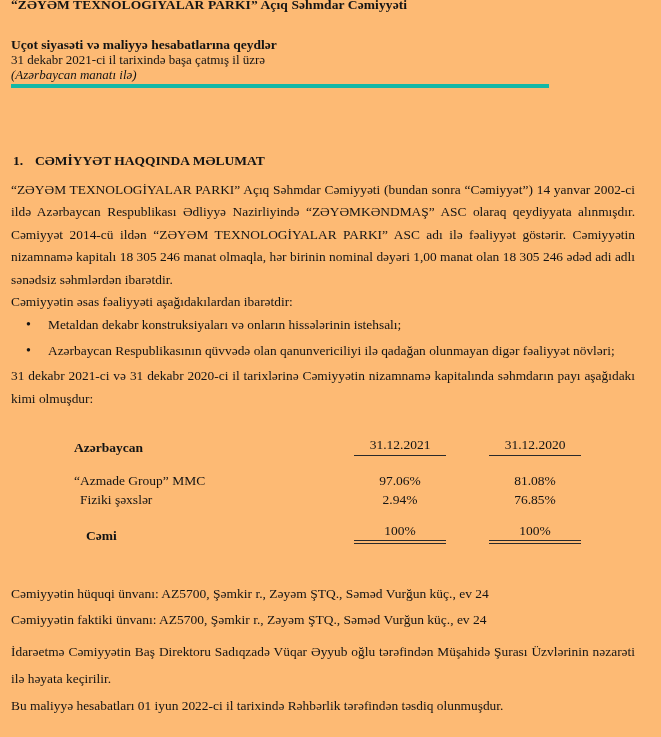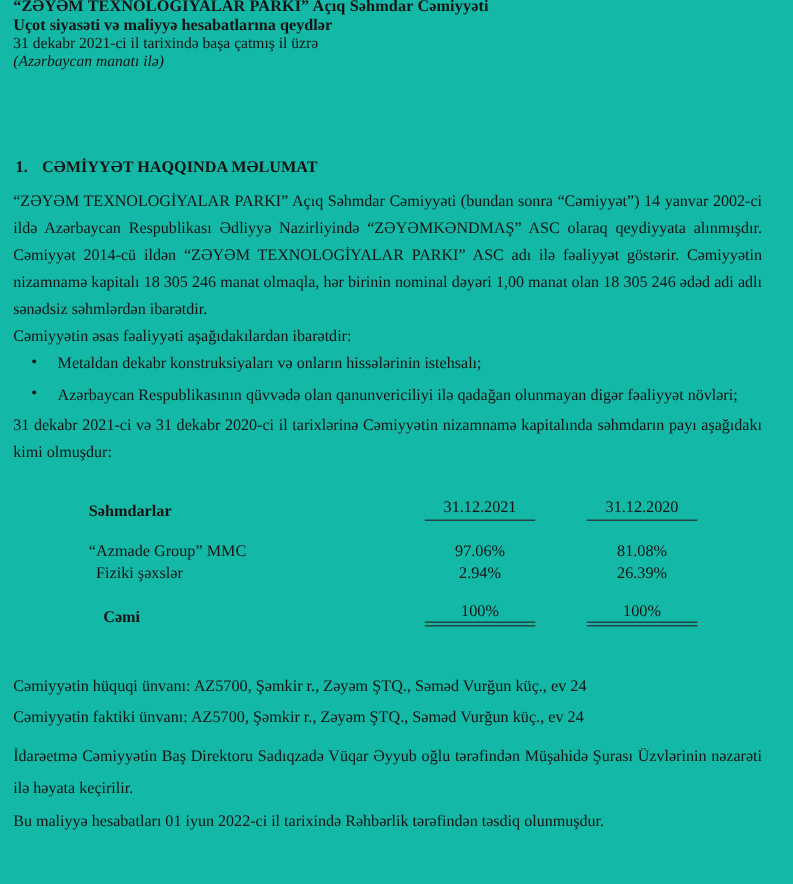--- a/index.html
+++ b/index.html
@@ -1,43 +1,43 @@
 <!DOCTYPE html>
 <html><head>
 <meta charset="utf-8">
 <style>
   * { box-sizing: border-box; }
   html, body { margin: 0; padding: 0; background: #e8e8e8; }
   .page {
     width: 661px;
     height: 737px;
     margin: 0 auto;
-    background: #14b8a6;
+    background: #fdba74;
     color: #141414;
     font-family: "Liberation Serif", "DejaVu Serif", serif;
     font-size: 13.5px;
     padding: 0 26px 0 11px;
     overflow: hidden;
     position: relative;
   }
 
   
   .doc-title {
     font-weight: bold;
     font-size: 13.5px;
     margin-top: -3px;            
     letter-spacing: 0.1px;
     white-space: nowrap;
   }
-  .subhead { }
+  .subhead { margin-top: 24px; }
   .subhead-bold { font-weight: bold; font-size: 13.5px; line-height: 15px; }
   .subhead-period { font-size: 13px; line-height: 15px; }
   .rule-line {
     width: 538px;
-    border-bottom: 6px solid #14b8a6;
+    border-bottom: 4px solid #14b8a6;
     padding-bottom: 1px;
   }
   .subhead-currency { font-style: italic; font-size: 13px; line-height: 14px; }
 
   
   .section-heading {
     margin: 65px 0 0 2px;
     font-size: 13.5px;
     font-weight: bold;
   }
@@ -117,38 +117,38 @@
 
   <ul class="bullets">
     <li>Metaldan dekabr konstruksiyaları və onların hissələrinin istehsalı;</li>
     <li class="just">Azərbaycan Respublikasının qüvvədə olan qanunvericiliyi ilə qadağan olunmayan digər fəaliyyət növləri;</li>
   </ul>
 
   <p class="just">31 dekabr 2021-ci və 31 dekabr 2020-ci il tarixlərinə Cəmiyyətin nizamnamə kapitalında səhmdarın payı aşağıdakı kimi olmuşdur:</p>
 
   <div class="share-table">
     <div class="t-row t-head">
-      <div class="t-label">Səhmdarlar</div>
+      <div class="t-label">Azərbaycan</div>
       <div class="t-col t-col-head">31.12.2021</div>
       <div></div>
       <div class="t-col t-col-head">31.12.2020</div>
     </div>
 
     <div class="t-row t-body-row t-body-first">
       <div class="t-label">“Azmade Group” MMC</div>
       <div class="t-col">97.06%</div>
       <div></div>
       <div class="t-col">81.08%</div>
     </div>
 
     <div class="t-row t-body-row">
       <div class="t-label t-label-indent1">Fiziki şəxslər</div>
       <div class="t-col">2.94%</div>
       <div></div>
-      <div class="t-col">26.39%</div>
+      <div class="t-col">76.85%</div>
     </div>
 
     <div class="t-row t-total">
       <div class="t-label">Cəmi</div>
       <div class="t-col t-col-total">100%</div>
       <div></div>
       <div class="t-col t-col-total">100%</div>
     </div>
   </div>
 

